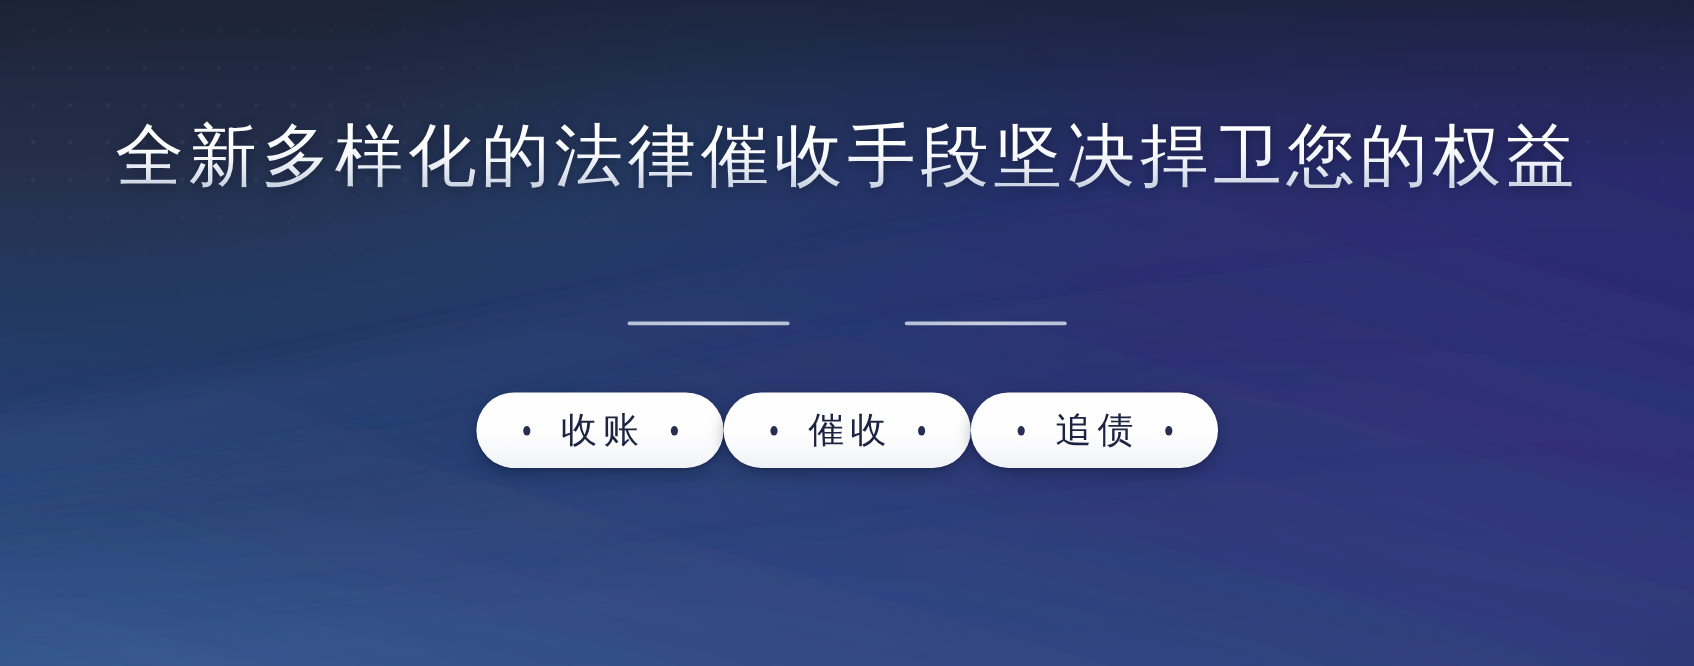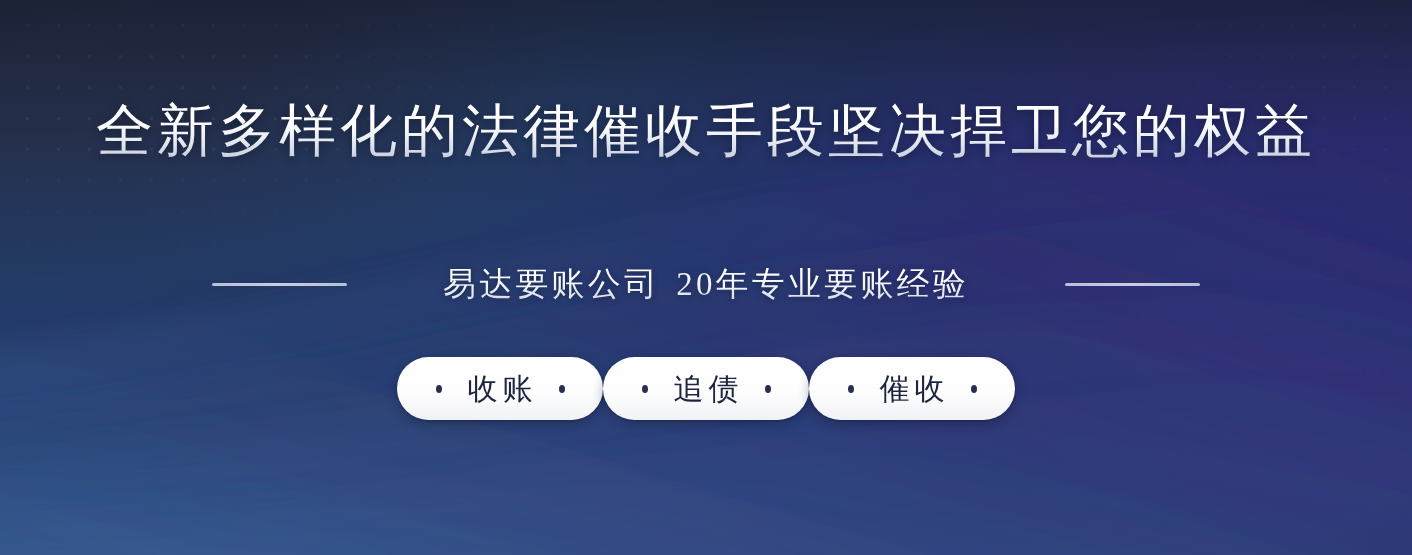--- a/index.html
+++ b/index.html
@@ -266,42 +266,39 @@
 
   <div class="bg-layer bg-topdark"></div>
   <div class="bg-layer bg-vignette"></div>
 
   <div class="content">
 
     <h1 class="headline">全新多样化的法律催收手段坚决捍卫您的权益</h1>
 
     <div class="subrow">
       <span class="rule"></span>
-      <div class="subtitle">
-        <span>易达要账公司</span><span class="gap"></span><span>20年专业要账经验</span>
-      </div>
       <span class="rule"></span>
     </div>
 
     <div class="pills">
 
       <div class="pill">
         <span class="dot"></span>
         <span class="pill-label">收账</span>
         <span class="dot"></span>
       </div>
 
       <div class="pill">
         <span class="dot"></span>
+        <span class="pill-label">催收</span>
+        <span class="dot"></span>
+      </div>
+
+      <div class="pill">
+        <span class="dot"></span>
         <span class="pill-label">追债</span>
-        <span class="dot"></span>
-      </div>
-
-      <div class="pill">
-        <span class="dot"></span>
-        <span class="pill-label">催收</span>
         <span class="dot"></span>
       </div>
 
 
     </div>
   </div>
 </div>
 
 </body></html>

